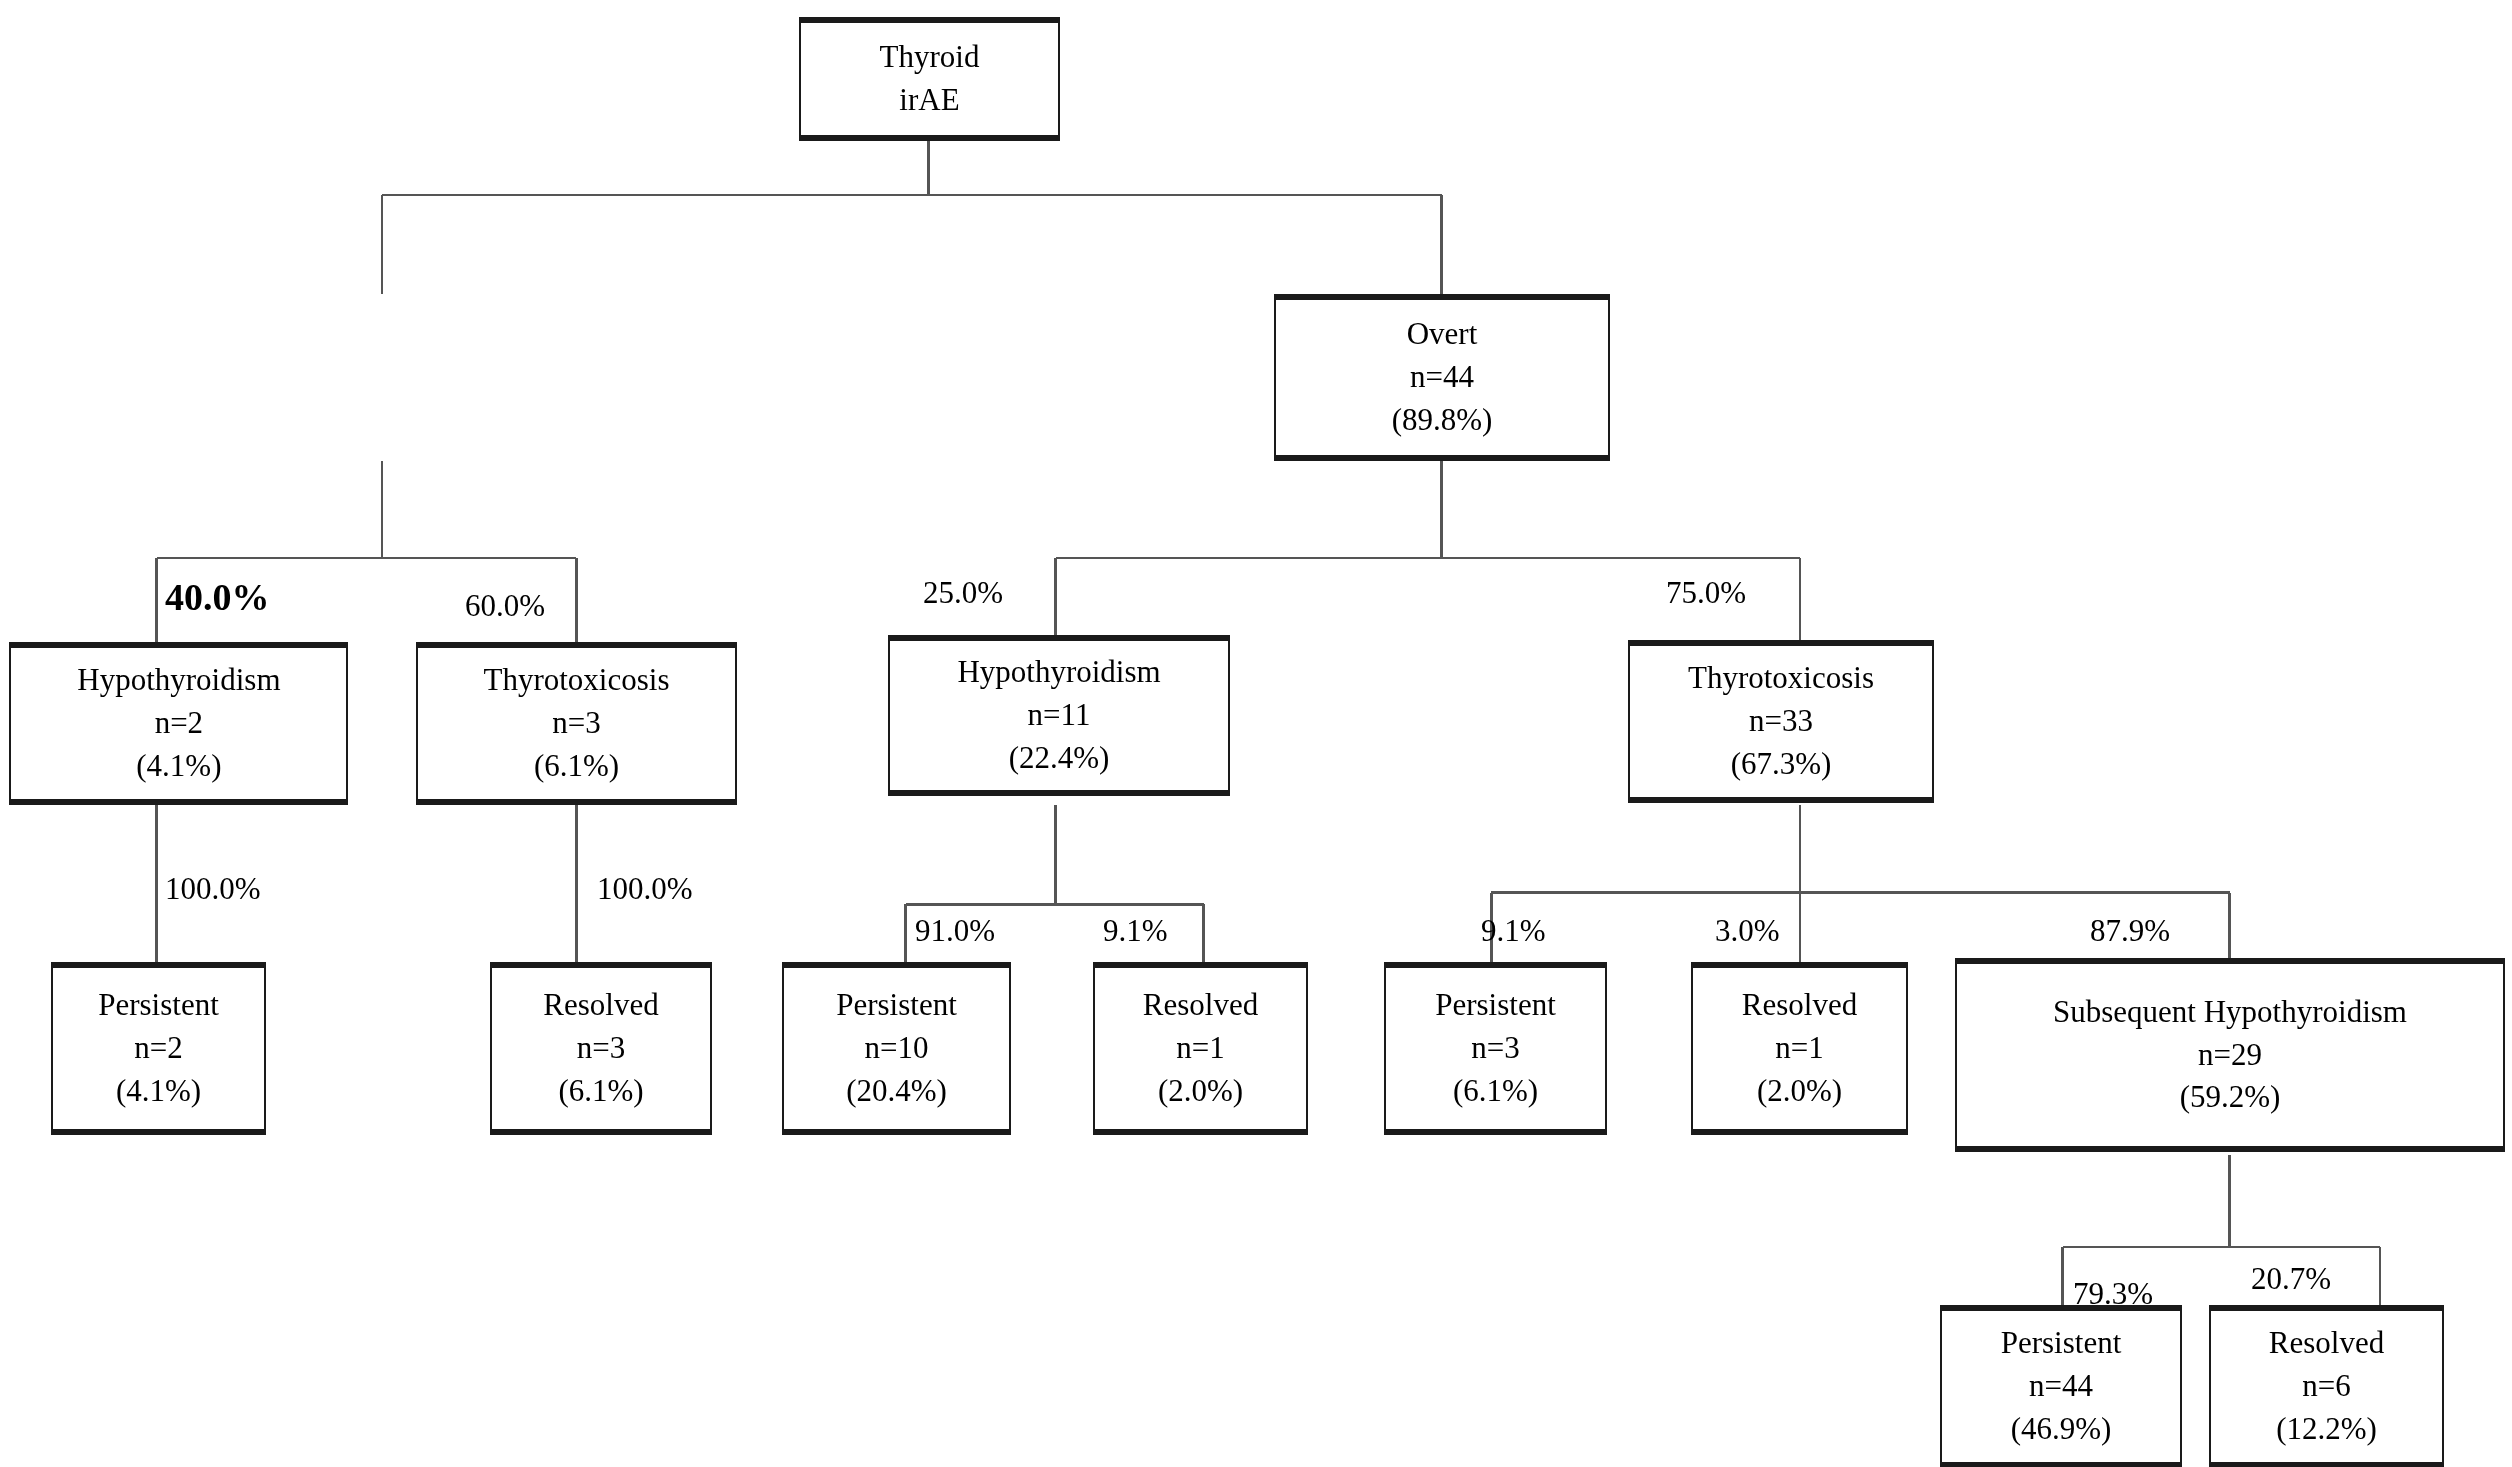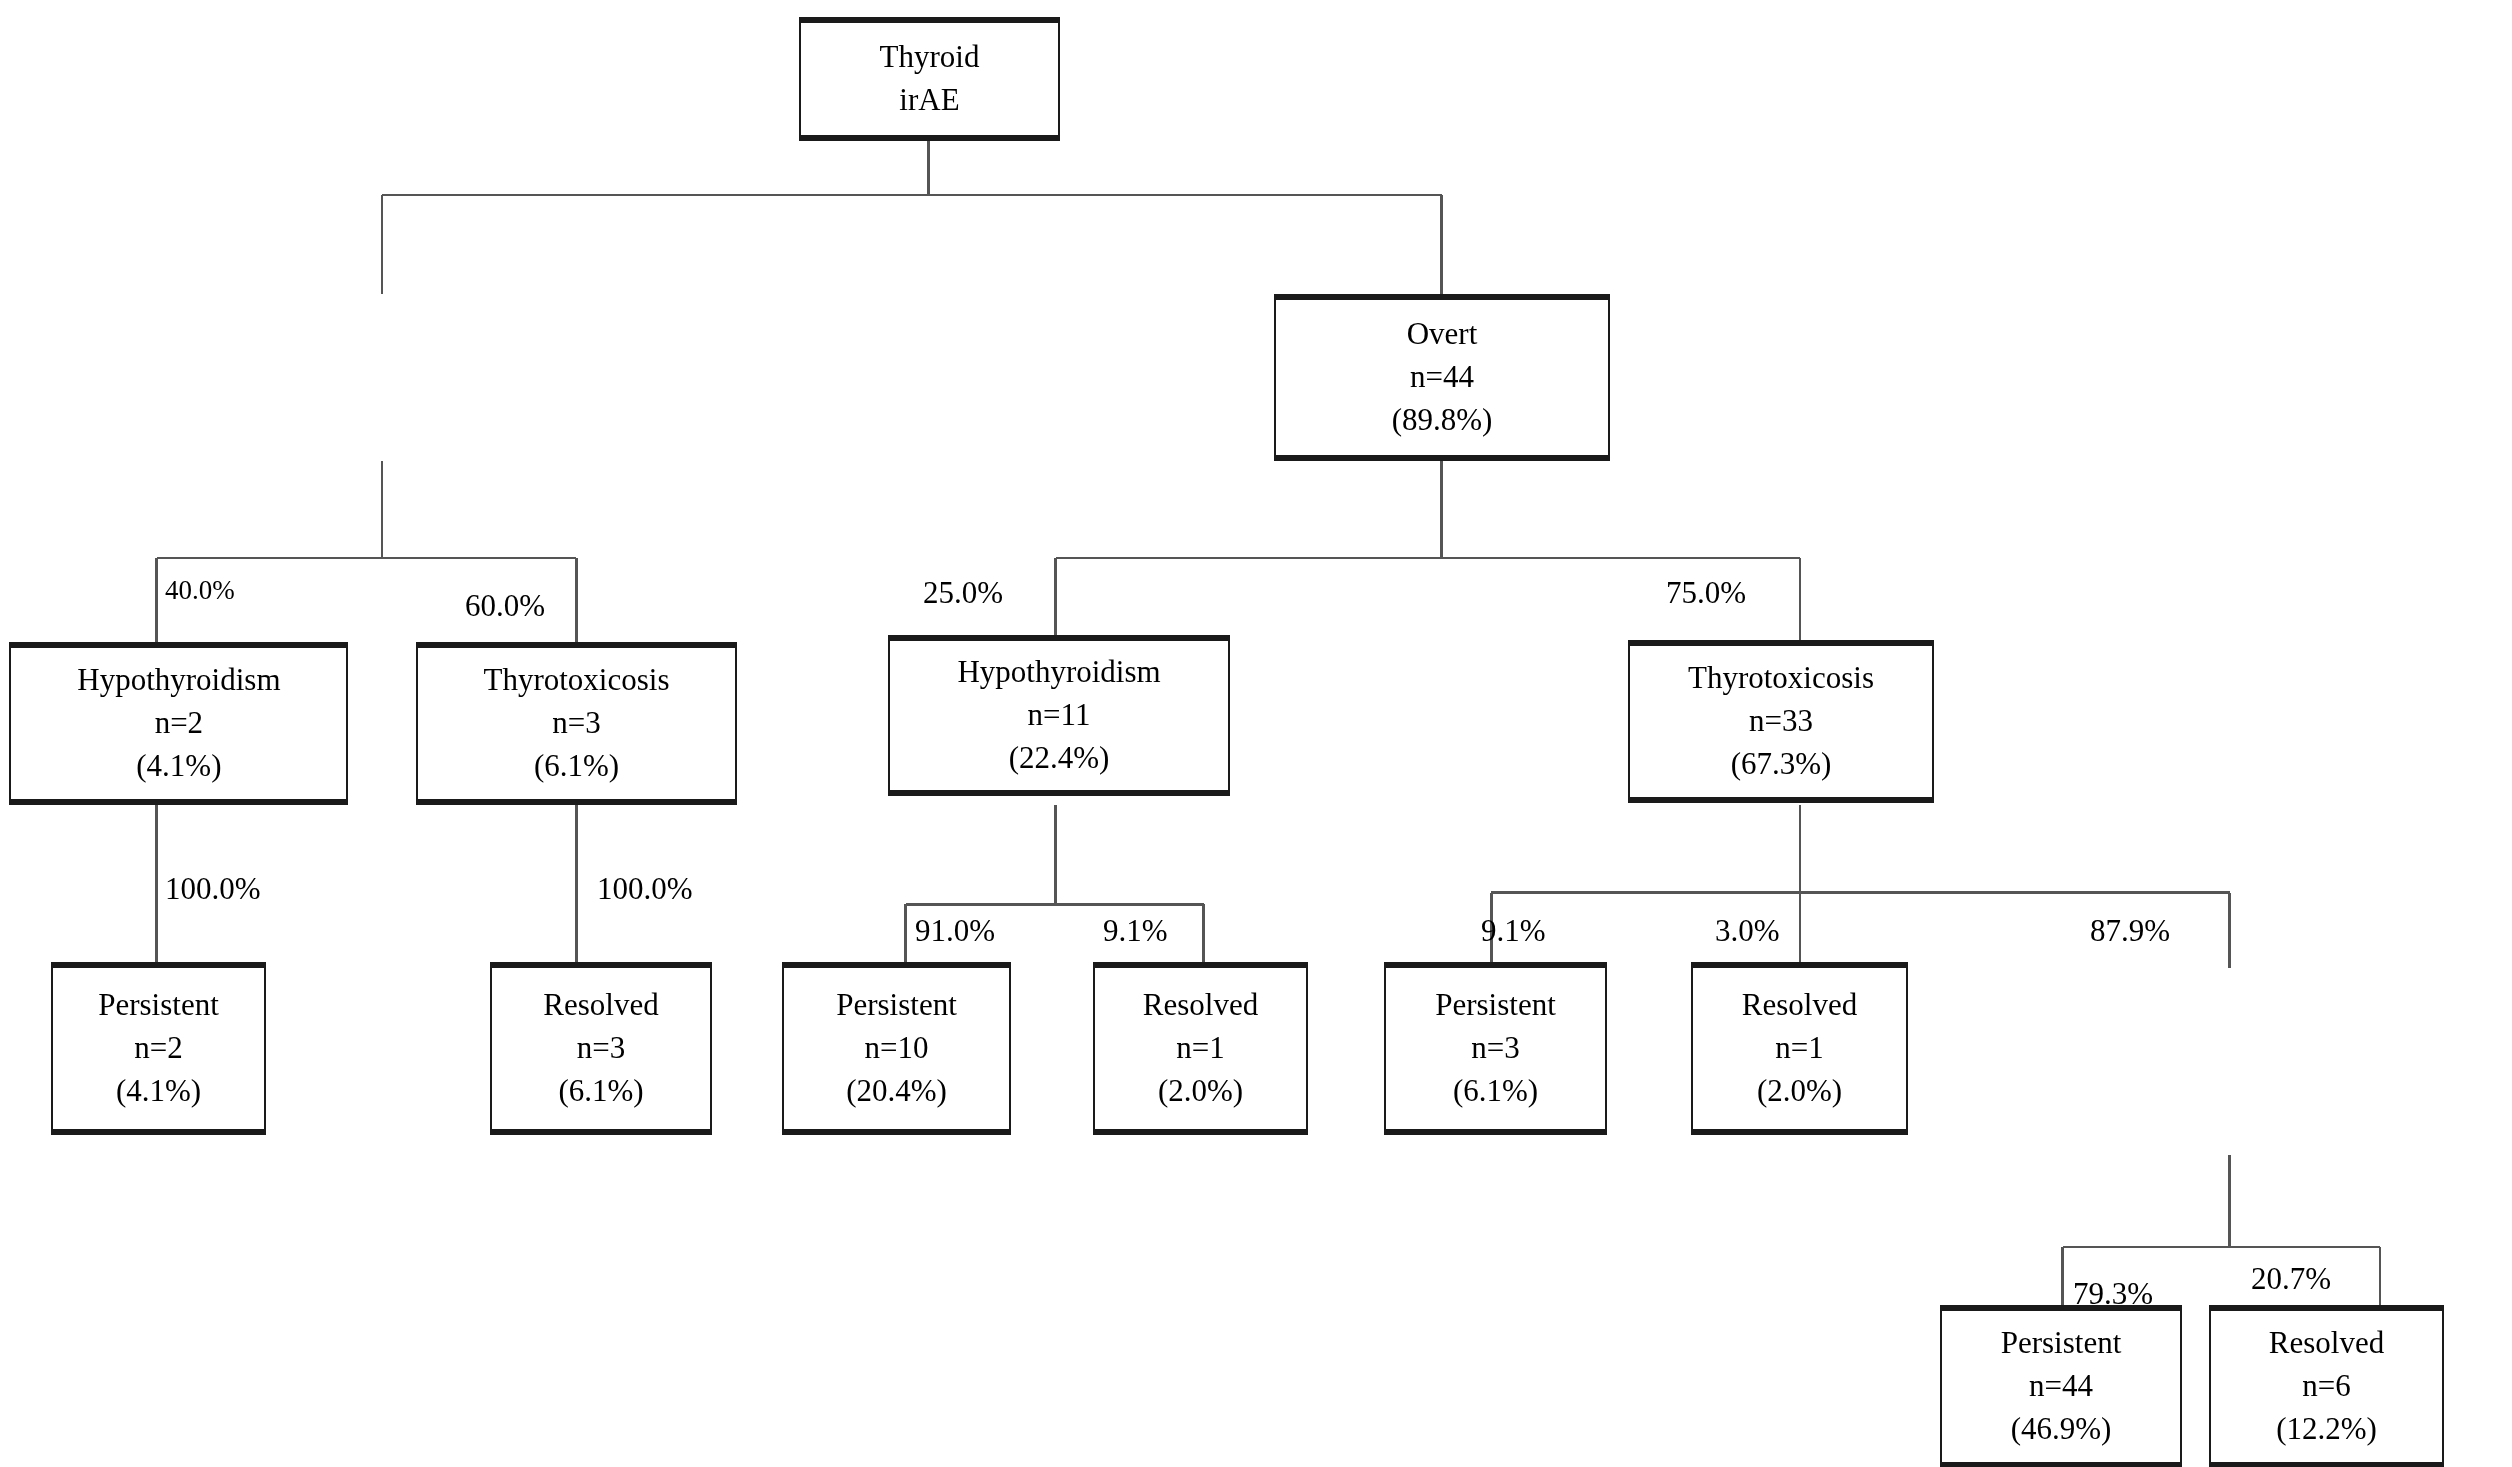--- a/index.html
+++ b/index.html
@@ -162,34 +162,39 @@
     <span class="ln">n=3</span>
     <span class="ln">(6.1%)</span>
   </div>
 
   <div class="node" style="left:1691px; top:962px; width:217px; height:173px; font-size:31px;">
     <span class="ln">Resolved</span>
     <span class="ln">n=1</span>
     <span class="ln">(2.0%)</span>
   </div>
 
+  <div class="node" style="left:1955px; top:958px; width:550px; height:194px; font-size:31px;">
+    <span class="ln">Subsequent Hypothyroidism</span>
+    <span class="ln">n=29</span>
+    <span class="ln">(59.2%)</span>
+  </div>
 
   <div class="node" style="left:1940px; top:1305px; width:242px; height:163px; font-size:31px;">
     <span class="ln">Persistent</span>
     <span class="ln">n=44</span>
     <span class="ln">(46.9%)</span>
   </div>
 
   <div class="node" style="left:2209px; top:1305px; width:235px; height:163px; font-size:31px;">
     <span class="ln">Resolved</span>
     <span class="ln">n=6</span>
     <span class="ln">(12.2%)</span>
   </div>
 
-  <div class="edge-label" style="left:165px; top:575px; font-size:27px;">40.0%</div>
+  <div class="edge-label" style="left:165px; top:575px; font-size:38px;font-weight:bold;">40.0%</div>
 
   <div class="edge-label" style="left:465px; top:588px; font-size:31px;">60.0%</div>
 
   <div class="edge-label" style="left:923px; top:575px; font-size:31px;">25.0%</div>
 
   <div class="edge-label" style="left:1666px; top:575px; font-size:31px;">75.0%</div>
 
   <div class="edge-label" style="left:165px; top:871px; font-size:31px;">100.0%</div>
 
   <div class="edge-label" style="left:597px; top:871px; font-size:31px;">100.0%</div>

